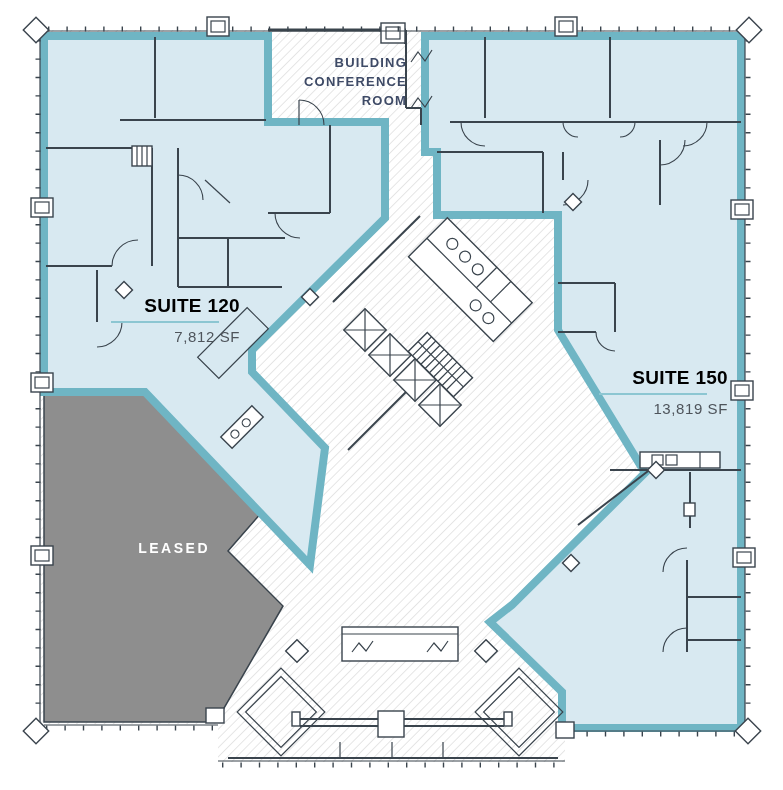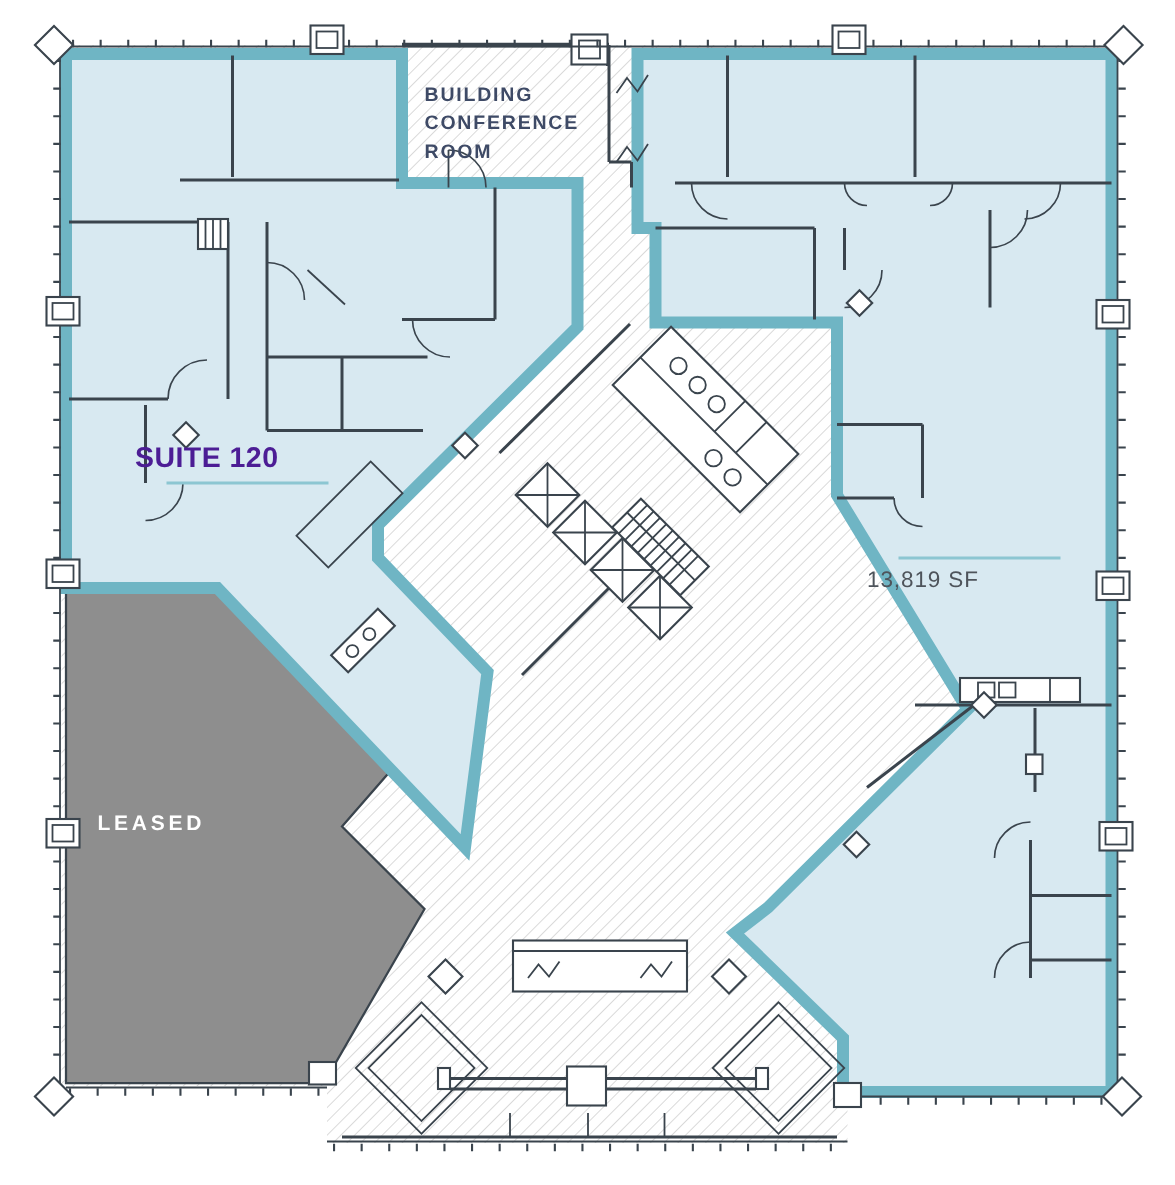--- a/index.html
+++ b/index.html
@@ -12,27 +12,27 @@
   .w1{stroke:#3a444d;stroke-width:1.2;fill:none;}
   .w3{stroke:#3a444d;stroke-width:3;fill:none;}
   .arc{stroke:#3a444d;stroke-width:1.1;fill:none;}
   .fixt{stroke:#3a444d;stroke-width:1.4;fill:#ffffff;}
   .mullL{stroke:#3a444d;stroke-width:5;stroke-dasharray:1.4 17;fill:none;}
   .thin{stroke:#3a444d;stroke-width:1.2;fill:none;}
   .suite-poly{stroke:#6fb5c4;stroke-width:8;stroke-linejoin:miter;}
   .gray-poly{stroke:#3a444d;stroke-width:1.5;}
 
   
-  .lbl{position:absolute;text-align:left;}
+  .lbl{position:absolute;text-align:right;}
   .conf-label{left:283px;top:54px;width:124px;font-size:13px;line-height:1.45;
               letter-spacing:1.2px;color:#3e4a66;font-weight:600;}
   .suite-card{width:150px;}
   .s120{left:90px;top:295px;}
   .s150{left:578px;top:367px;}
-  .suite-name{font-size:19px;font-weight:700;color:#4c1d95;letter-spacing:0.3px;}
+  .suite-name{font-size:19px;font-weight:700;color:#000000;letter-spacing:0.3px;}
   .suite-rule{height:0;border-top:2px solid #8cc6d2;width:108px;margin:4px auto 5px auto;}
   .suite-area{font-size:15px;color:#4e545b;letter-spacing:0.6px;}
   .leased-label{left:65px;top:540px;width:145px;color:#ffffff;font-weight:700;
                 font-size:14px;letter-spacing:2.5px;}
 </style>
 </head>
 <body>
 
 <div class="stage">
 
@@ -266,21 +266,23 @@
       <rect class="fixt" x="289" y="643" width="16" height="16" transform="rotate(45 297 651)"></rect>
       <rect class="fixt" x="478" y="643" width="16" height="16" transform="rotate(45 486 651)"></rect>
     </g>
   </svg>
 
   <div class="lbl conf-label">BUILDING CONFERENCE ROOM</div>
 
   <div class="lbl suite-card s120">
     <div class="suite-name">SUITE 120</div>
     <div class="suite-rule"></div>
+    <div class="suite-area">7,812 SF</div>
   </div>
 
   <div class="lbl suite-card s150">
+    <div class="suite-name">SUITE 150</div>
     <div class="suite-rule"></div>
     <div class="suite-area">13,819 SF</div>
   </div>
 
   <div class="lbl leased-label">LEASED</div>
 </div>
 
 </body></html>

